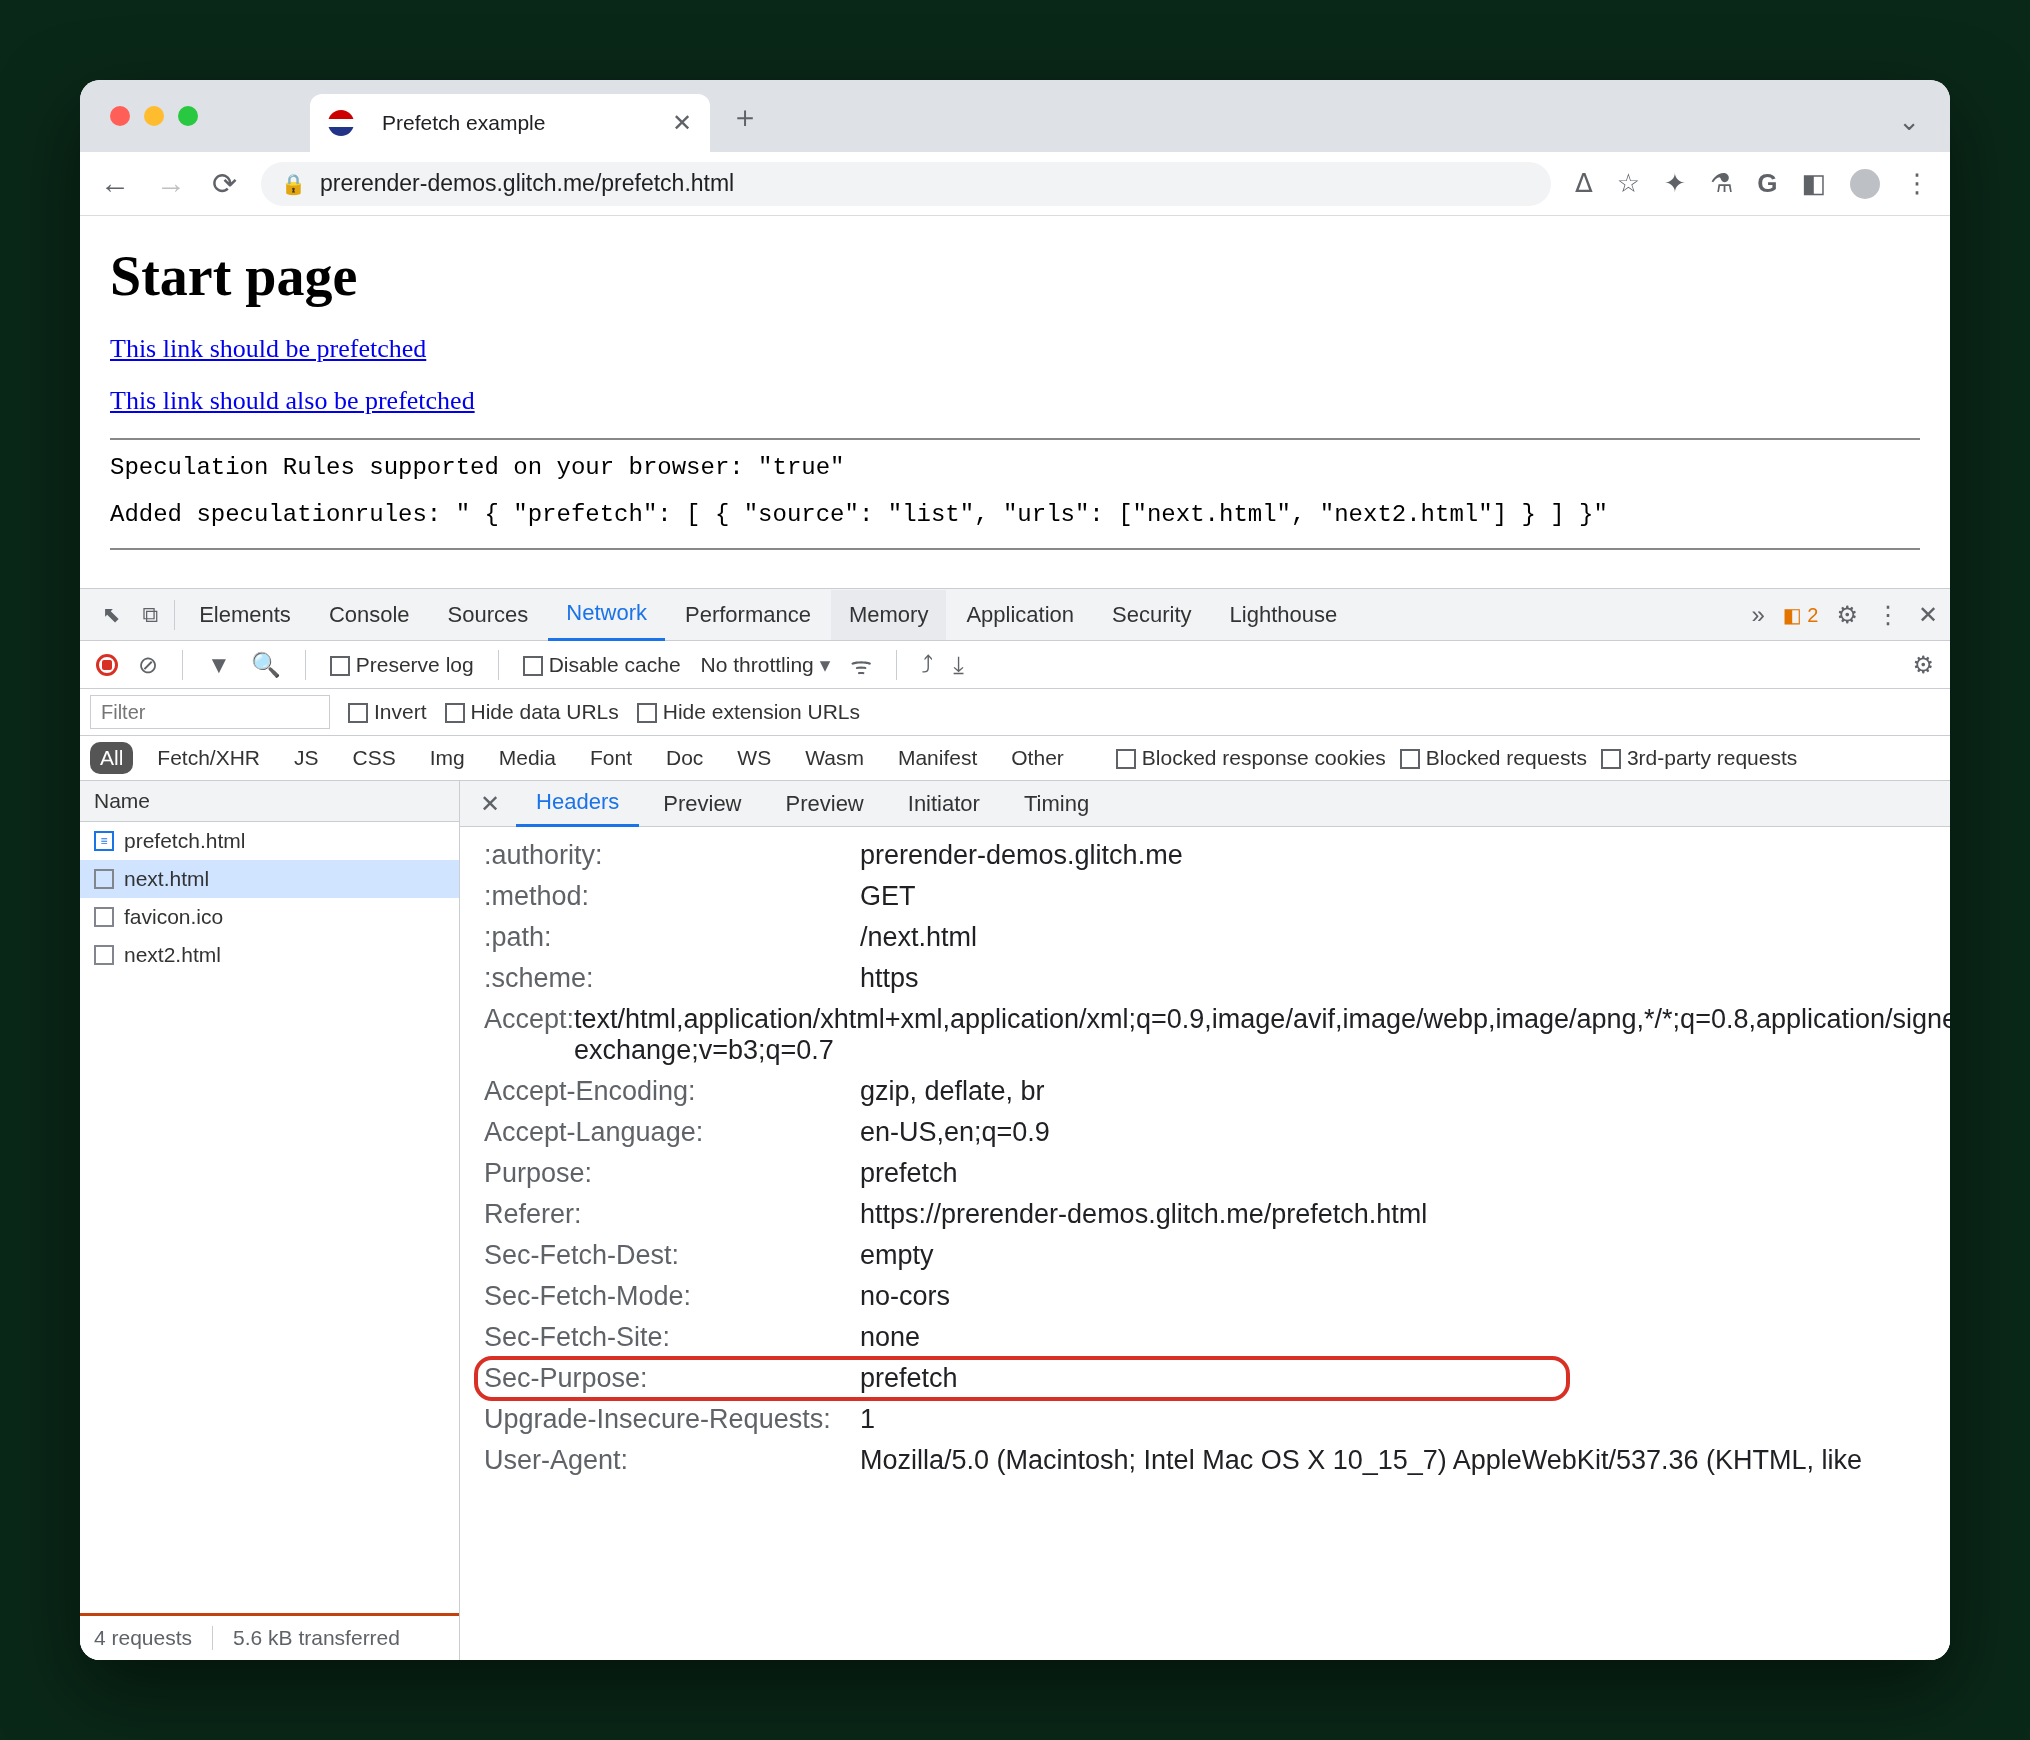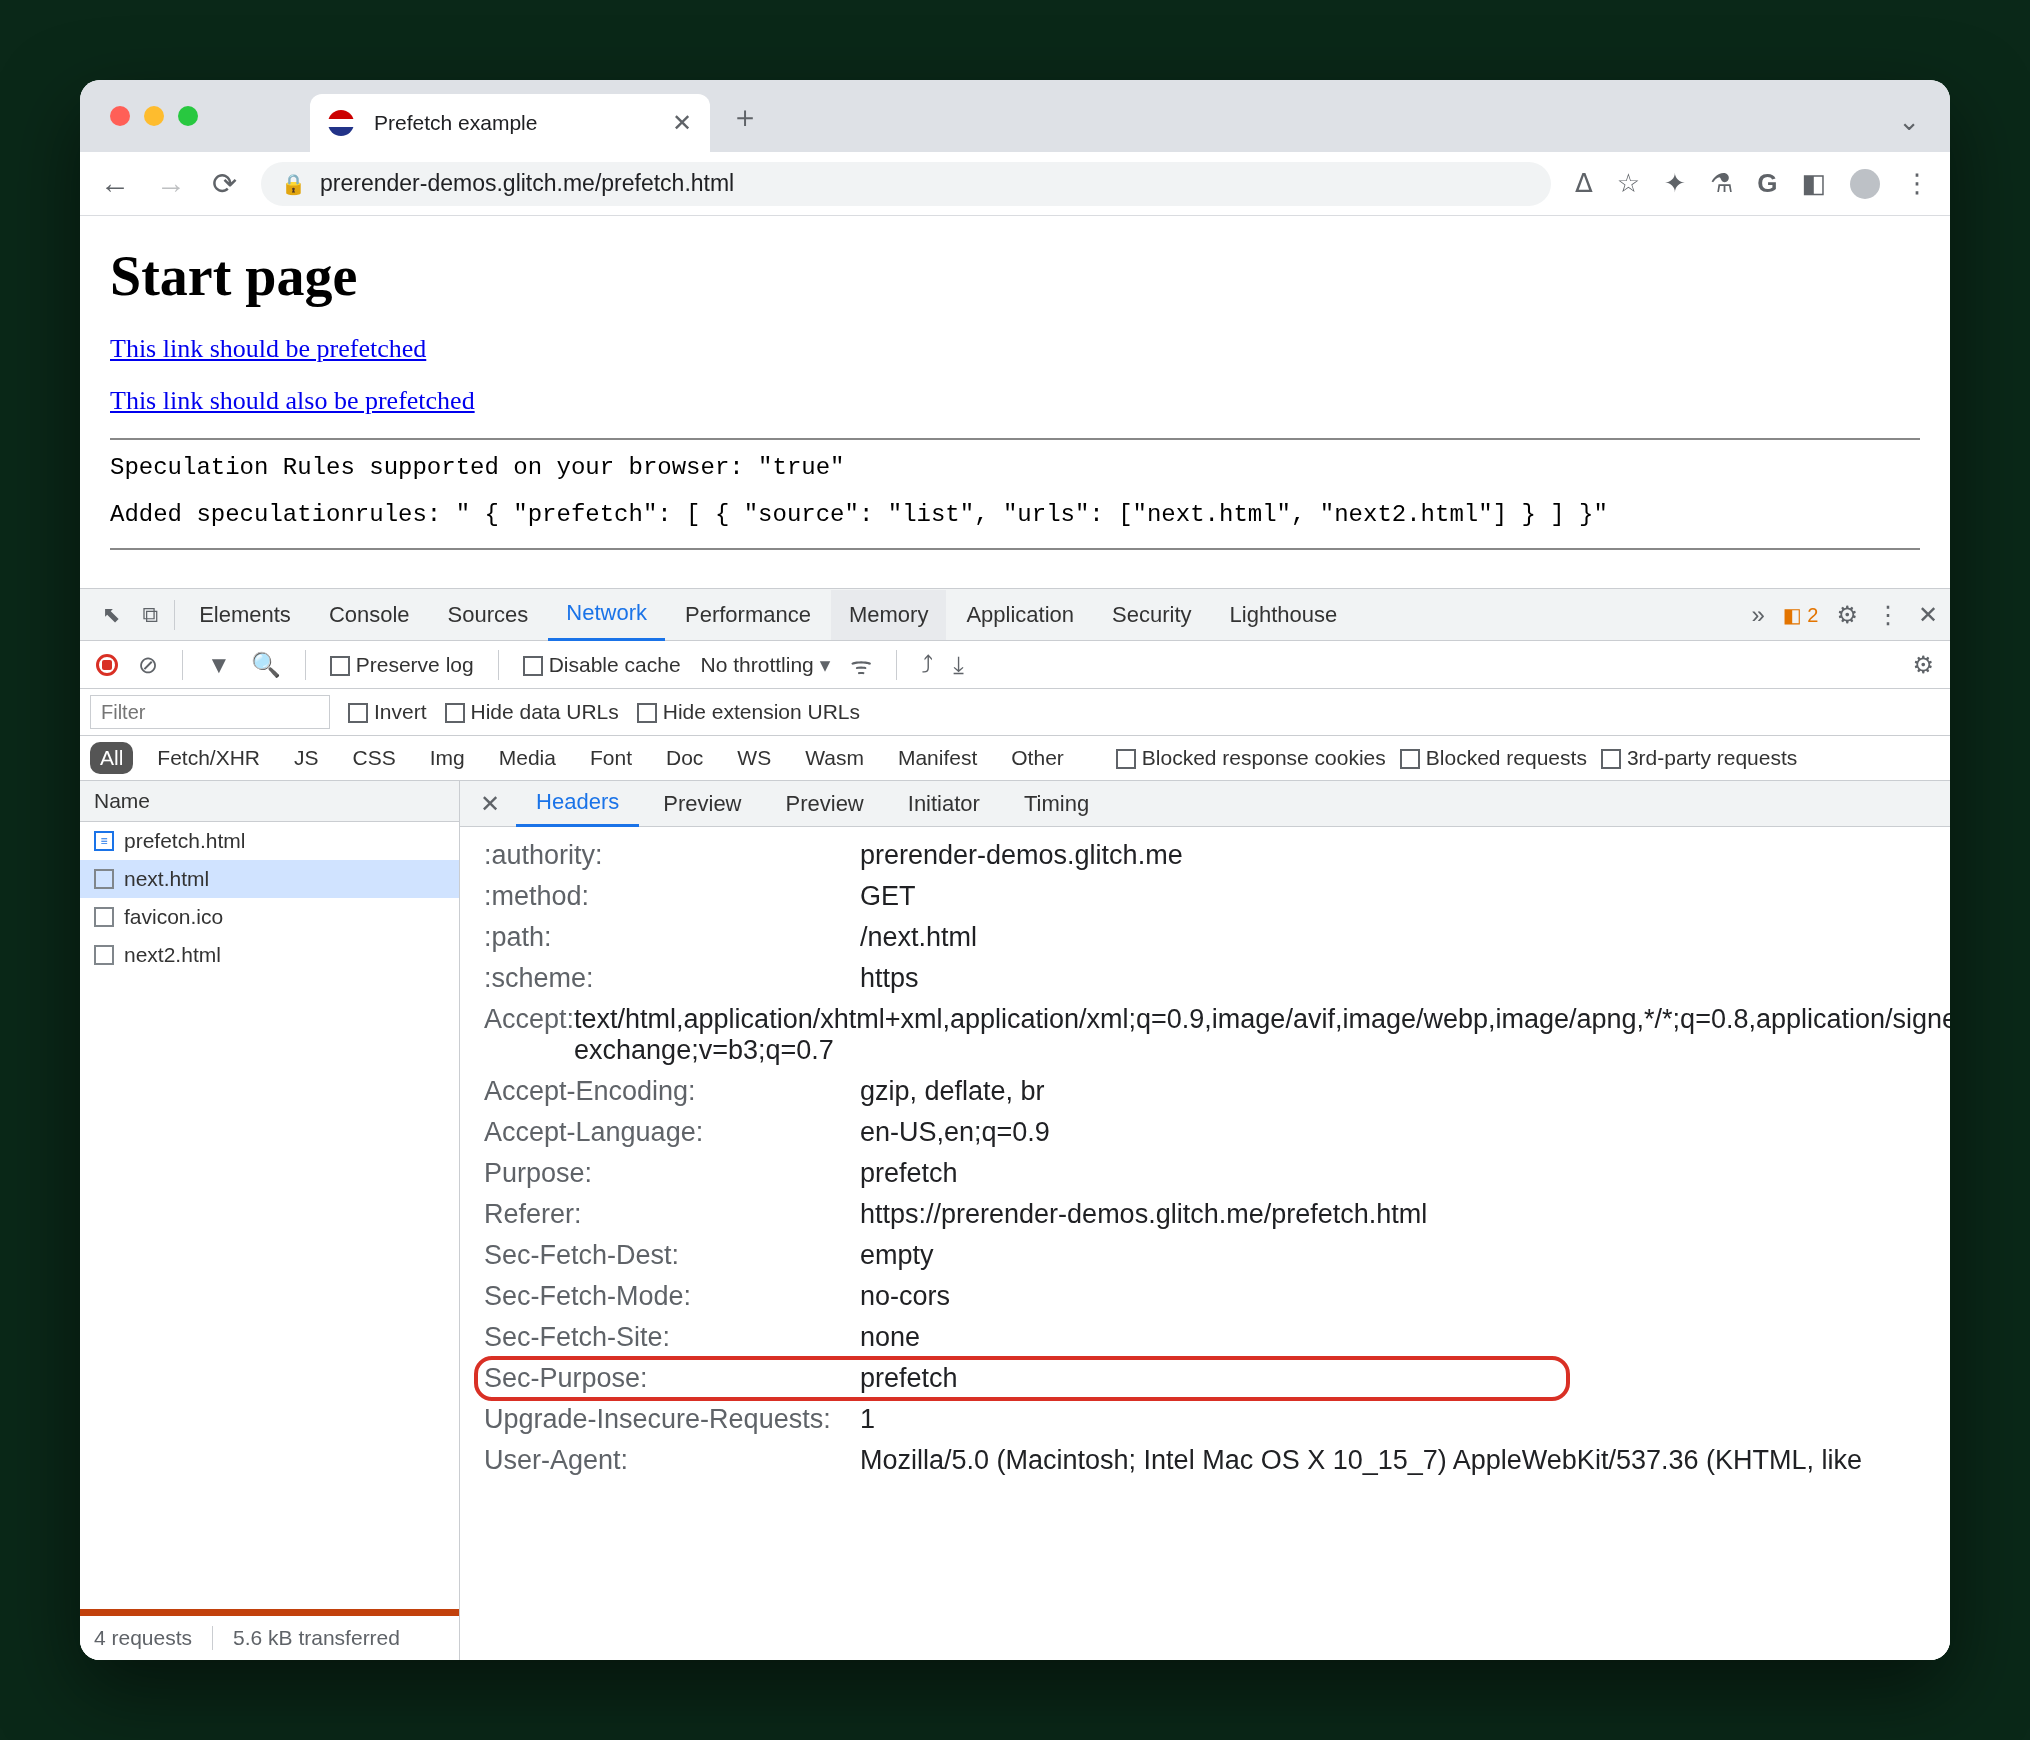--- a/index.html
+++ b/index.html
@@ -36,21 +36,21 @@
   .t-red { background:#ff5f57; } .t-yel{background:#febc2e;} .t-grn{background:#28c840;}
   .tab {
     margin-left: 200px;
     background: #fff;
     height: 58px;
     width: 400px;
     border-radius: 12px 12px 0 0;
     display: flex;
     align-items: center;
     padding: 0 18px;
-    gap: 20px;
+    gap: 28px;
     font-size: 21px;
     color: #202124;
   }
   .favicon { width:26px; height:26px; border-radius:50%; background: linear-gradient(#cc0000 33%, #fff 33% 66%, #223388 66%); }
   .tab-title { flex: 1; white-space: nowrap; overflow:hidden; }
   .tab-close { font-size: 24px; color:#5f6368; cursor:pointer; }
   .newtab { margin-left: 20px; margin-bottom: 14px; font-size: 30px; color:#5f6368; cursor:pointer; }
   .chev { position:absolute; right:30px; top:26px; font-size:26px; color:#5f6368; }
   
   .toolbar {
@@ -104,21 +104,21 @@
   
   .nt-main { flex:1; display:flex; background:#fff; overflow:hidden;}
   .req-list { width:380px; border-right:1px solid #cacdd1; display:flex; flex-direction:column;}
   .req-list .hdr { background:#f1f3f4; border-bottom:1px solid #cacdd1; padding:8px 14px; font-size:21px;}
   .req-row { display:flex; align-items:center; gap:10px; padding:7px 14px; font-size:21px;}
   .req-row.sel { background:#d0e3ff;}
   .ri { width:20px;height:20px; display:inline-flex; align-items:center; justify-content:center;}
   .ri-doc { border:2px solid #1a73e8; color:#1a73e8; font-size:12px;}
   .ri-doc::before{content:"≡";}
   .ri-box { border:2px solid #80868b; }
-  .req-status { border-top:7px solid #c2410c; padding:10px 14px; font-size:21px; color:#5f6368; display:flex; gap:20px; margin-top:auto;}
+  .req-status { border-top:3px solid #c2410c; padding:10px 14px; font-size:21px; color:#5f6368; display:flex; gap:20px; margin-top:auto;}
   .req-status span+span{border-left:1px solid #cacdd1;padding-left:20px;}
   
   .details { flex:1; display:flex; flex-direction:column; overflow:hidden;}
   .det-tabs { background:#f1f3f4; border-bottom:1px solid #cacdd1; display:flex; align-items:center; height:46px; padding:0 8px; gap:4px;}
   .det-tabs .x{font-size:24px;color:#5f6368;padding:0 12px;cursor:pointer;}
   .det-tab { padding:0 20px; line-height:44px; cursor:pointer;}
   .det-tab.active{color:#1a73e8;border-bottom:3px solid #1a73e8;}
   .hdr-tbl { flex:1; overflow:auto; padding: 8px 0;}
   .hrow { display:flex; padding:5px 0; font-size:27px;}
   .hname{width:400px; padding-left:24px; color:#5f6368;}

